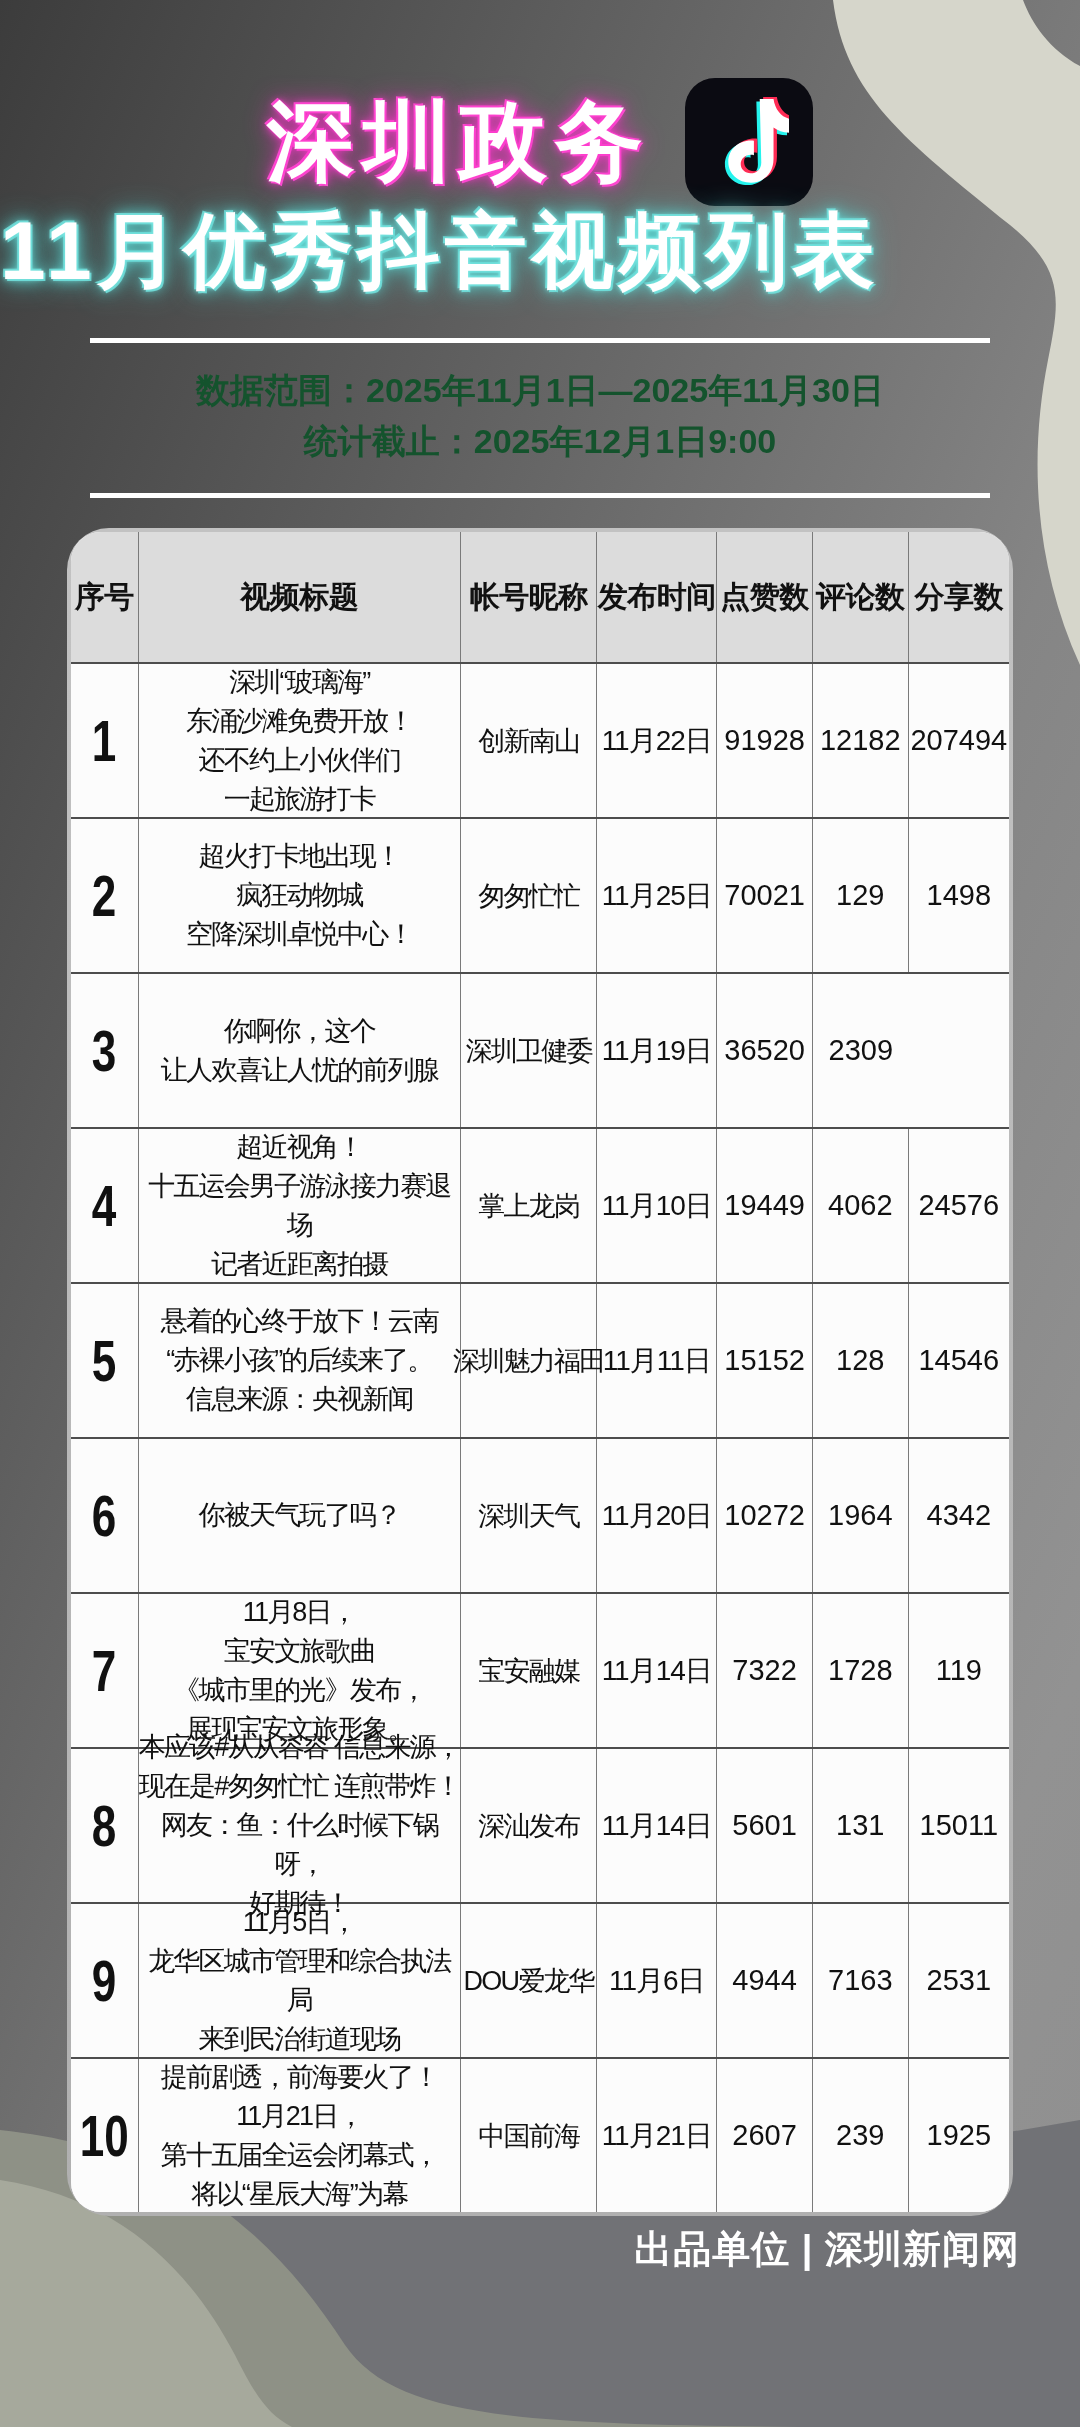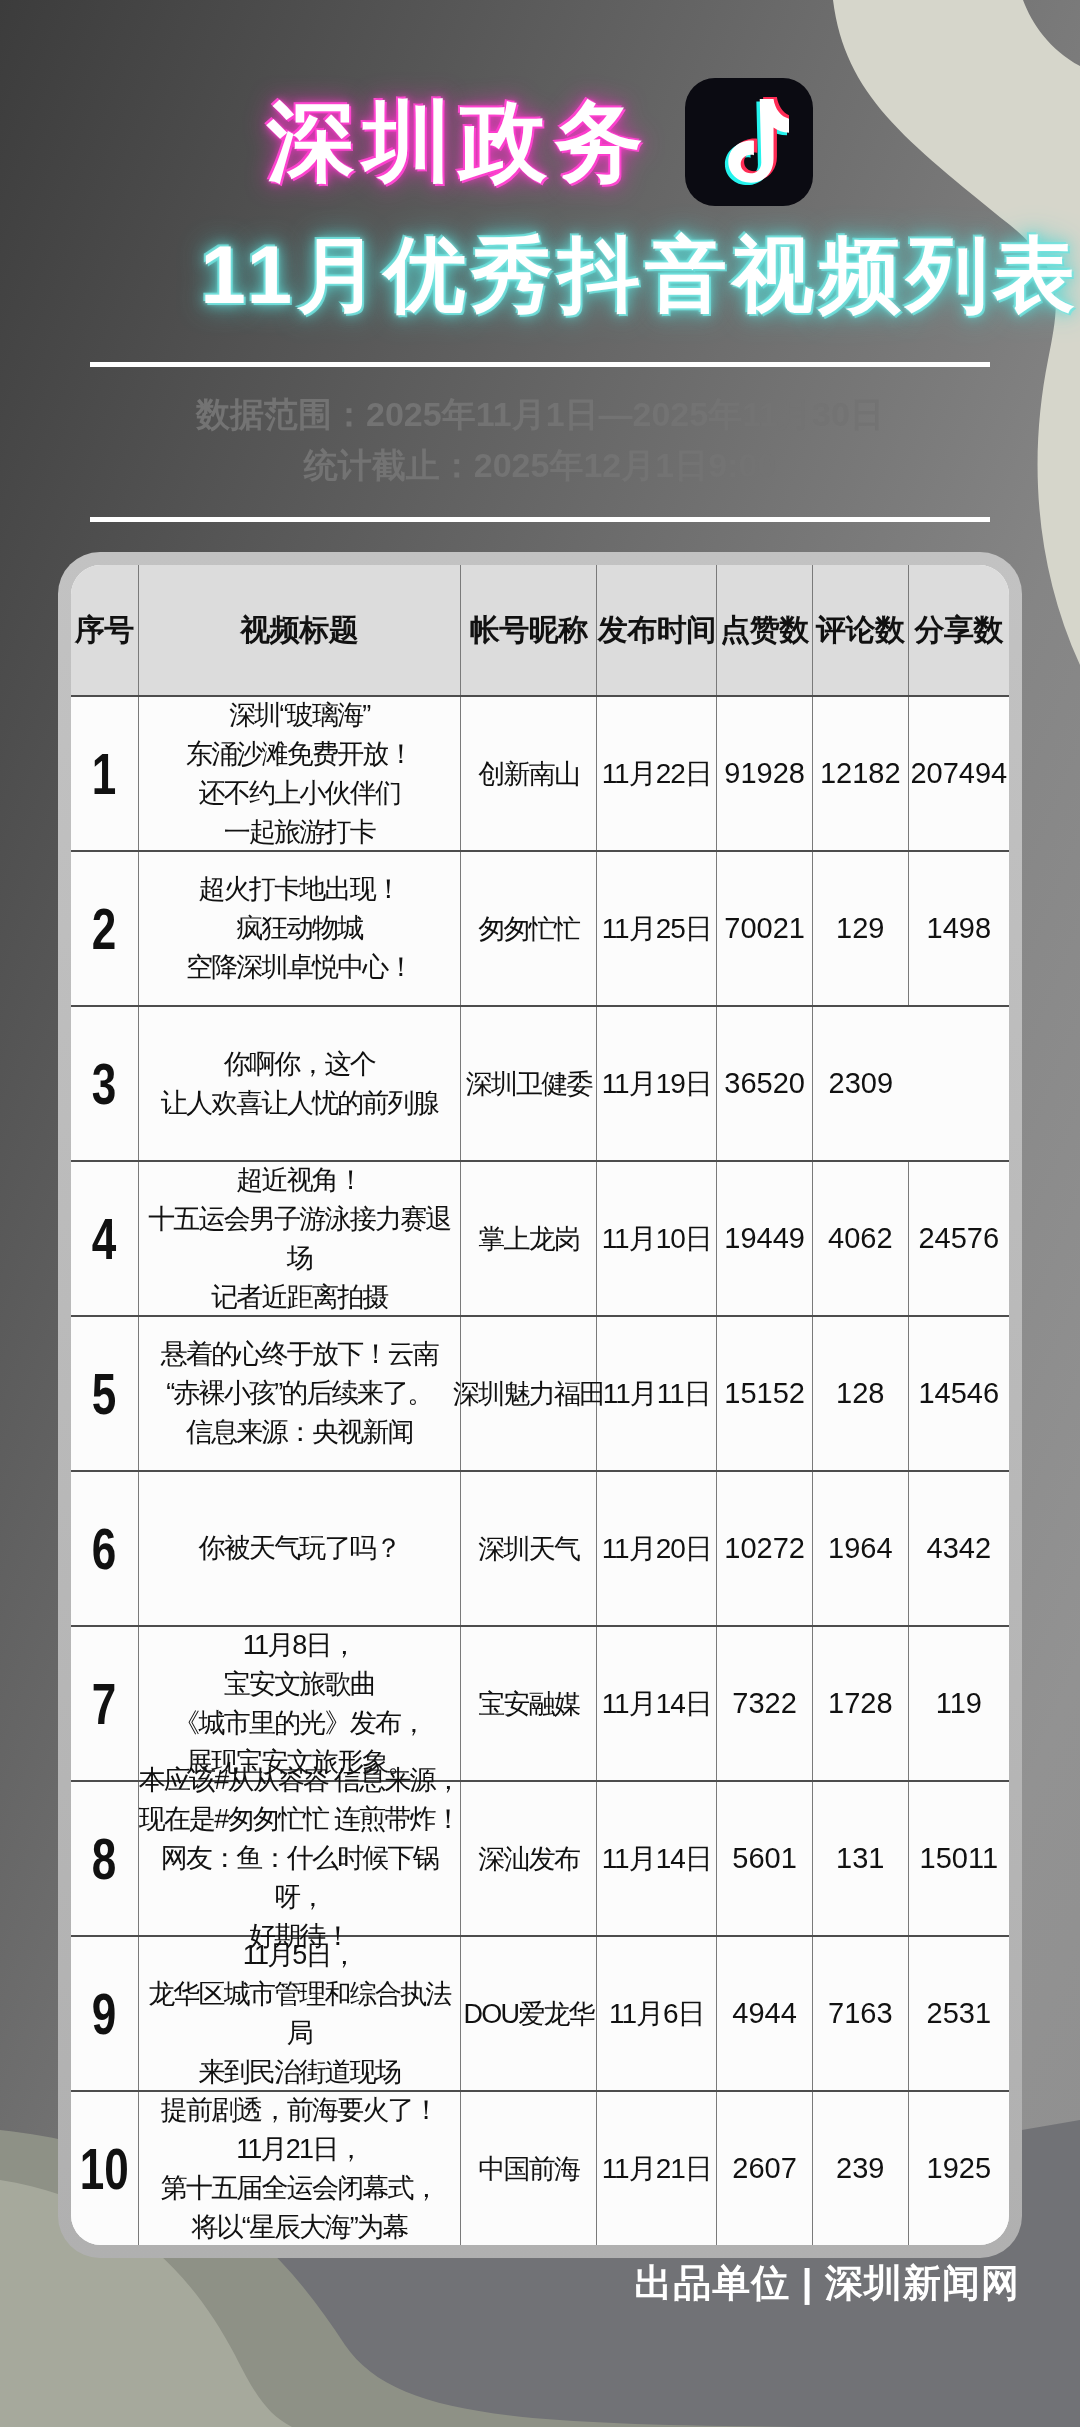--- a/index.html
+++ b/index.html
@@ -15,36 +15,36 @@
   .title-row{display:flex;align-items:center;justify-content:center;gap:34px;padding-top:78px;}
   .t1{
     font-size:88px;font-weight:900;color:#ffffff;letter-spacing:8px;line-height:1.1;
     text-shadow:0 0 3px #ff3fd0,0 0 10px #ff3fd0,0 0 24px #f22bbf,2px 2px 0 #ff5ad5,-2px -2px 0 #ff57d4;
   }
   .douyin-badge{
     width:128px;height:128px;background:#0b0b12;border-radius:30px;
     display:flex;align-items:center;justify-content:center;flex:0 0 auto;
   }
   .t2{
-    margin-top:24px;text-align:right;
+    margin-top:0;text-align:left;
     font-size:82px;font-weight:900;color:#ffffff;letter-spacing:5px;line-height:1.1;
     text-shadow:0 0 4px #8ceeea,0 0 14px #5fd9d5,0 0 28px #4ccfcb,2px 2px 0 rgba(120,230,226,.85),-2px -2px 0 rgba(120,230,226,.85);
   }
   
   .meta-box{
     width:900px;margin:42px auto 0;
     border-top:5px solid #ffffff;border-bottom:5px solid #ffffff;
-    padding:22px 0 26px;text-align:center;color:#737373;font-weight:bold;
+    padding:22px 0 26px;text-align:center;color:#14532d;font-weight:bold;
     font-size:34px;line-height:1.5;
   }
   
   .card{
-    width:938px;margin:30px auto 0;
+    width:938px;margin:30px auto 8px;
     background:linear-gradient(180deg,#c2c2c2,#b0b0b0);
-    border-radius:42px;padding:13px;
+    border-radius:42px;padding:4px;
   }
   .card-white{background:#fcfcfc;border-radius:30px;overflow:hidden;}
   .tr{display:flex;height:153px;border-top:2px solid #4d4d4d;background:#fcfcfc;}
   .tr-head{height:130px;border-top:none;background:#dcdcdc;font-weight:bold;}
   .td{
     display:flex;align-items:center;justify-content:center;
     overflow:visible;white-space:nowrap;color:#111;
     border-right:1.5px solid #7a7a7a;box-sizing:border-box;
   }
   .td:last-child{border-right:none;}

